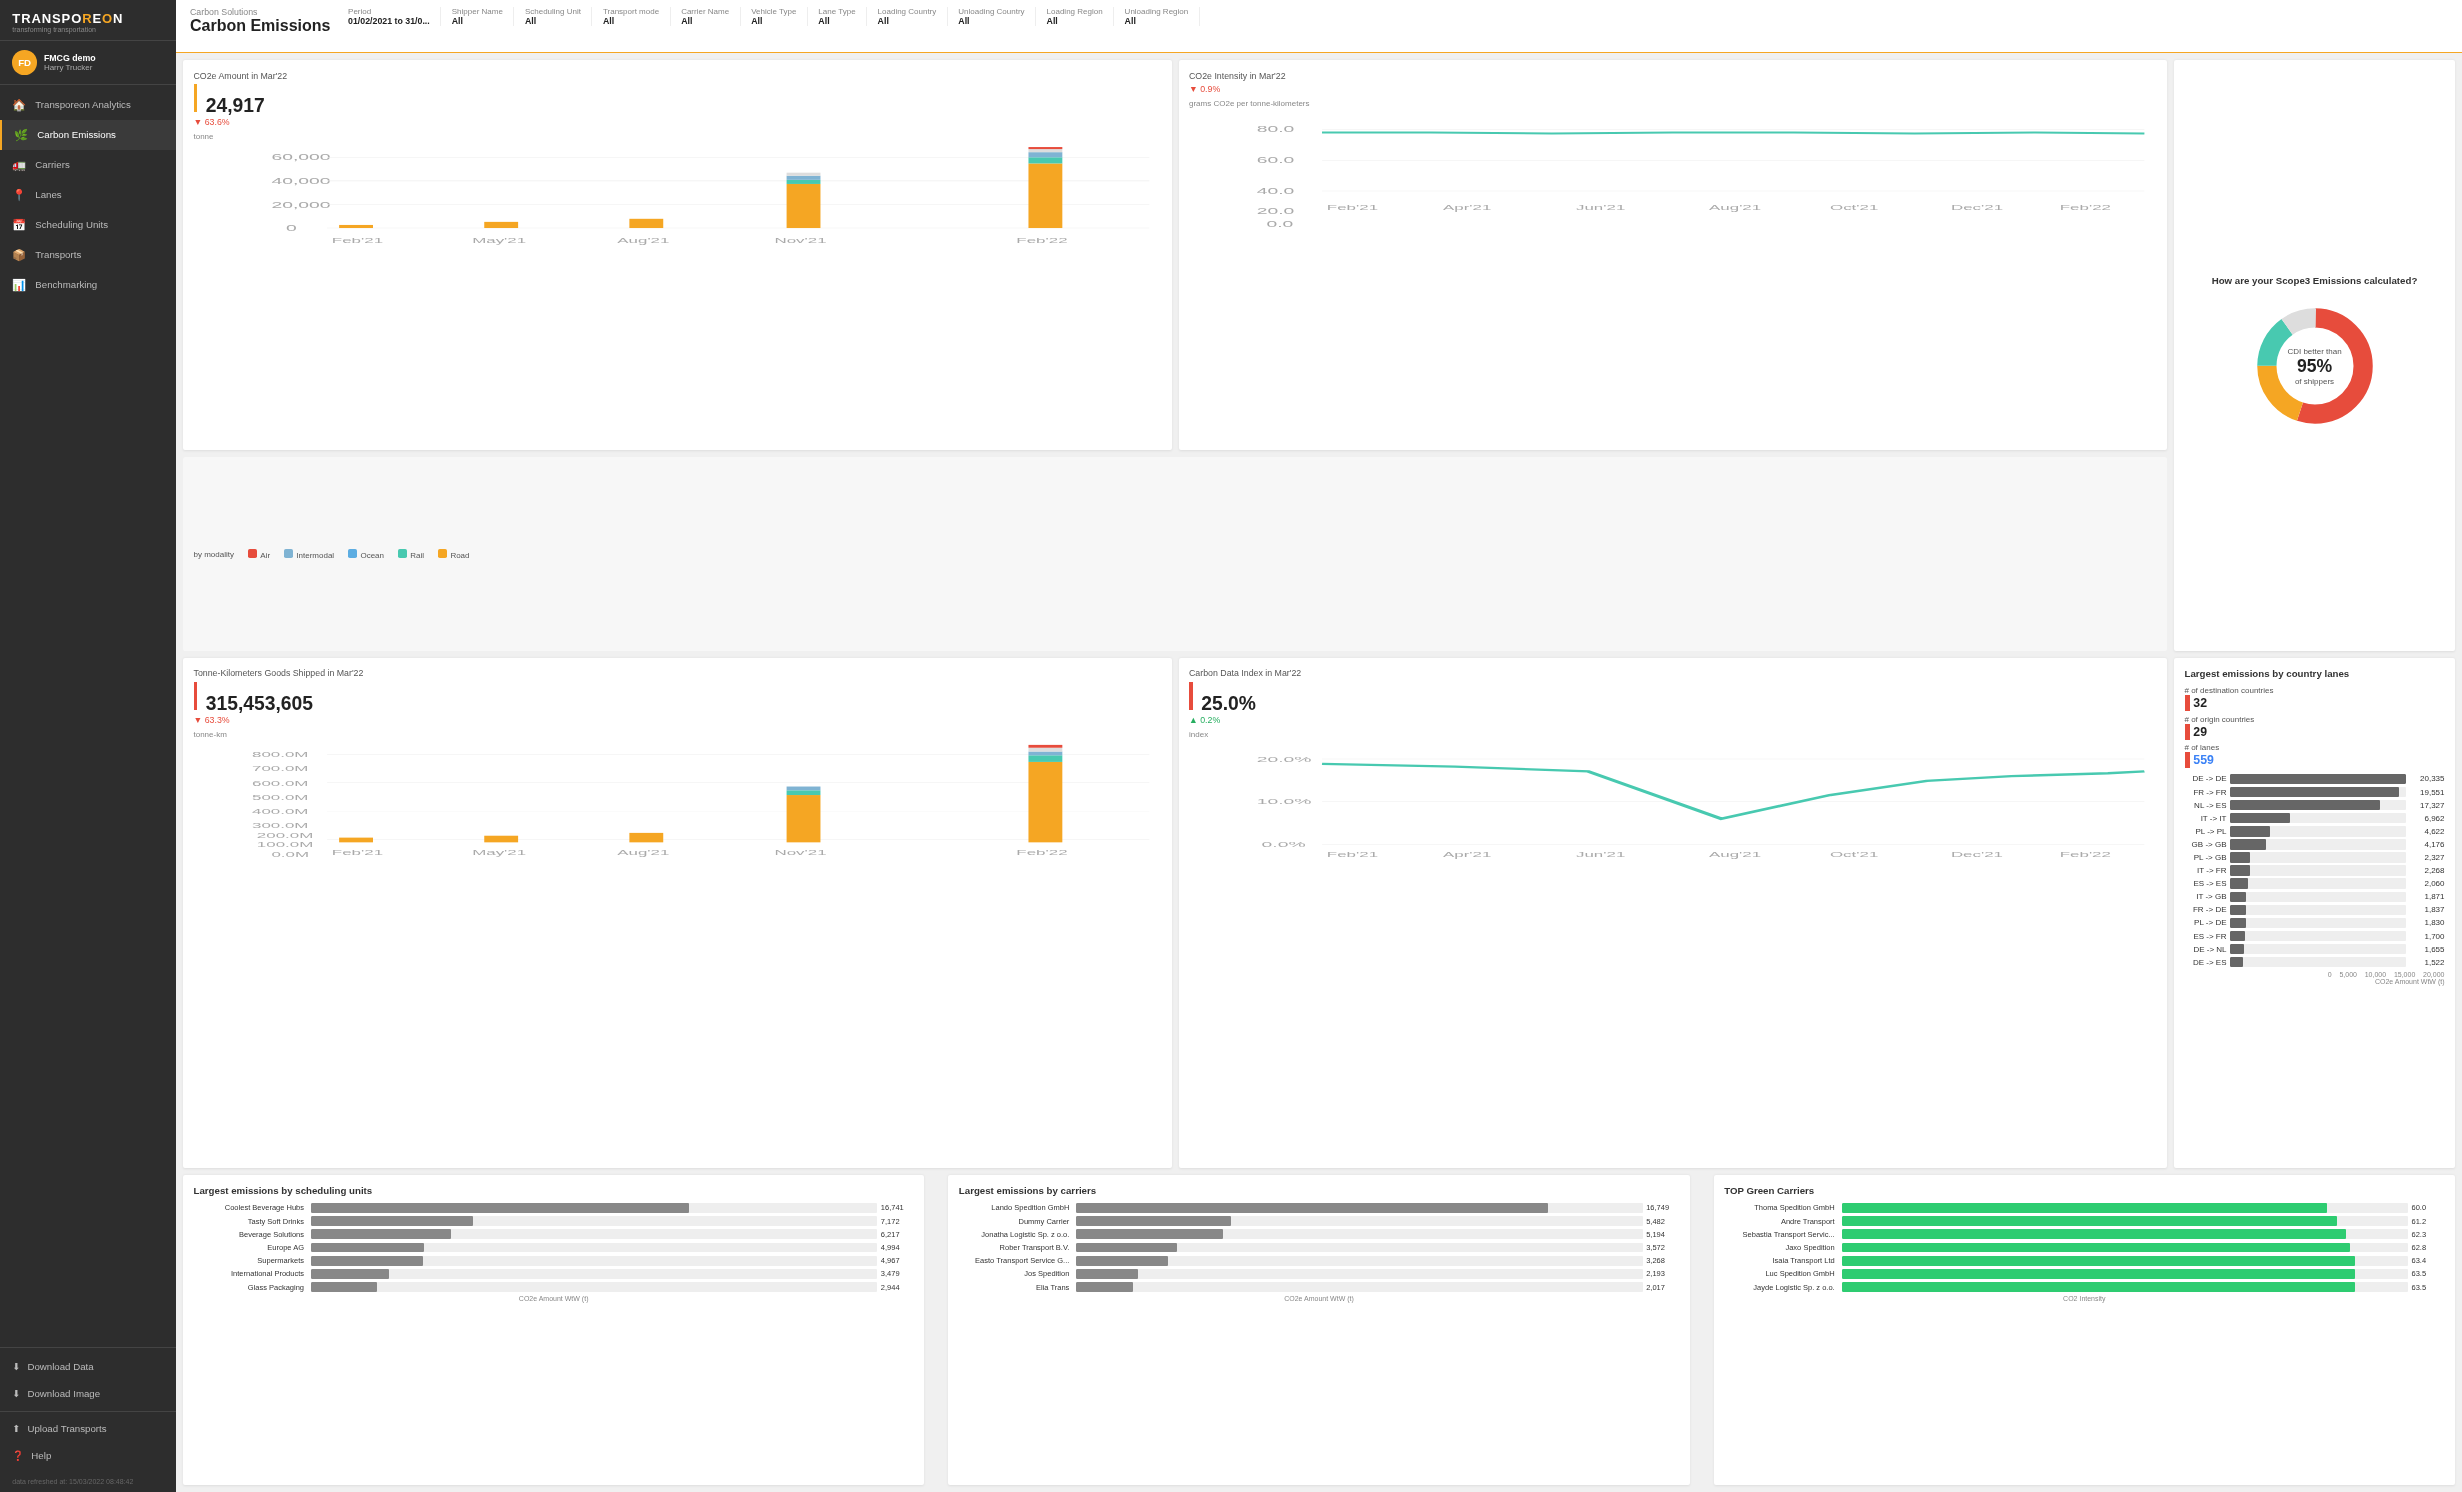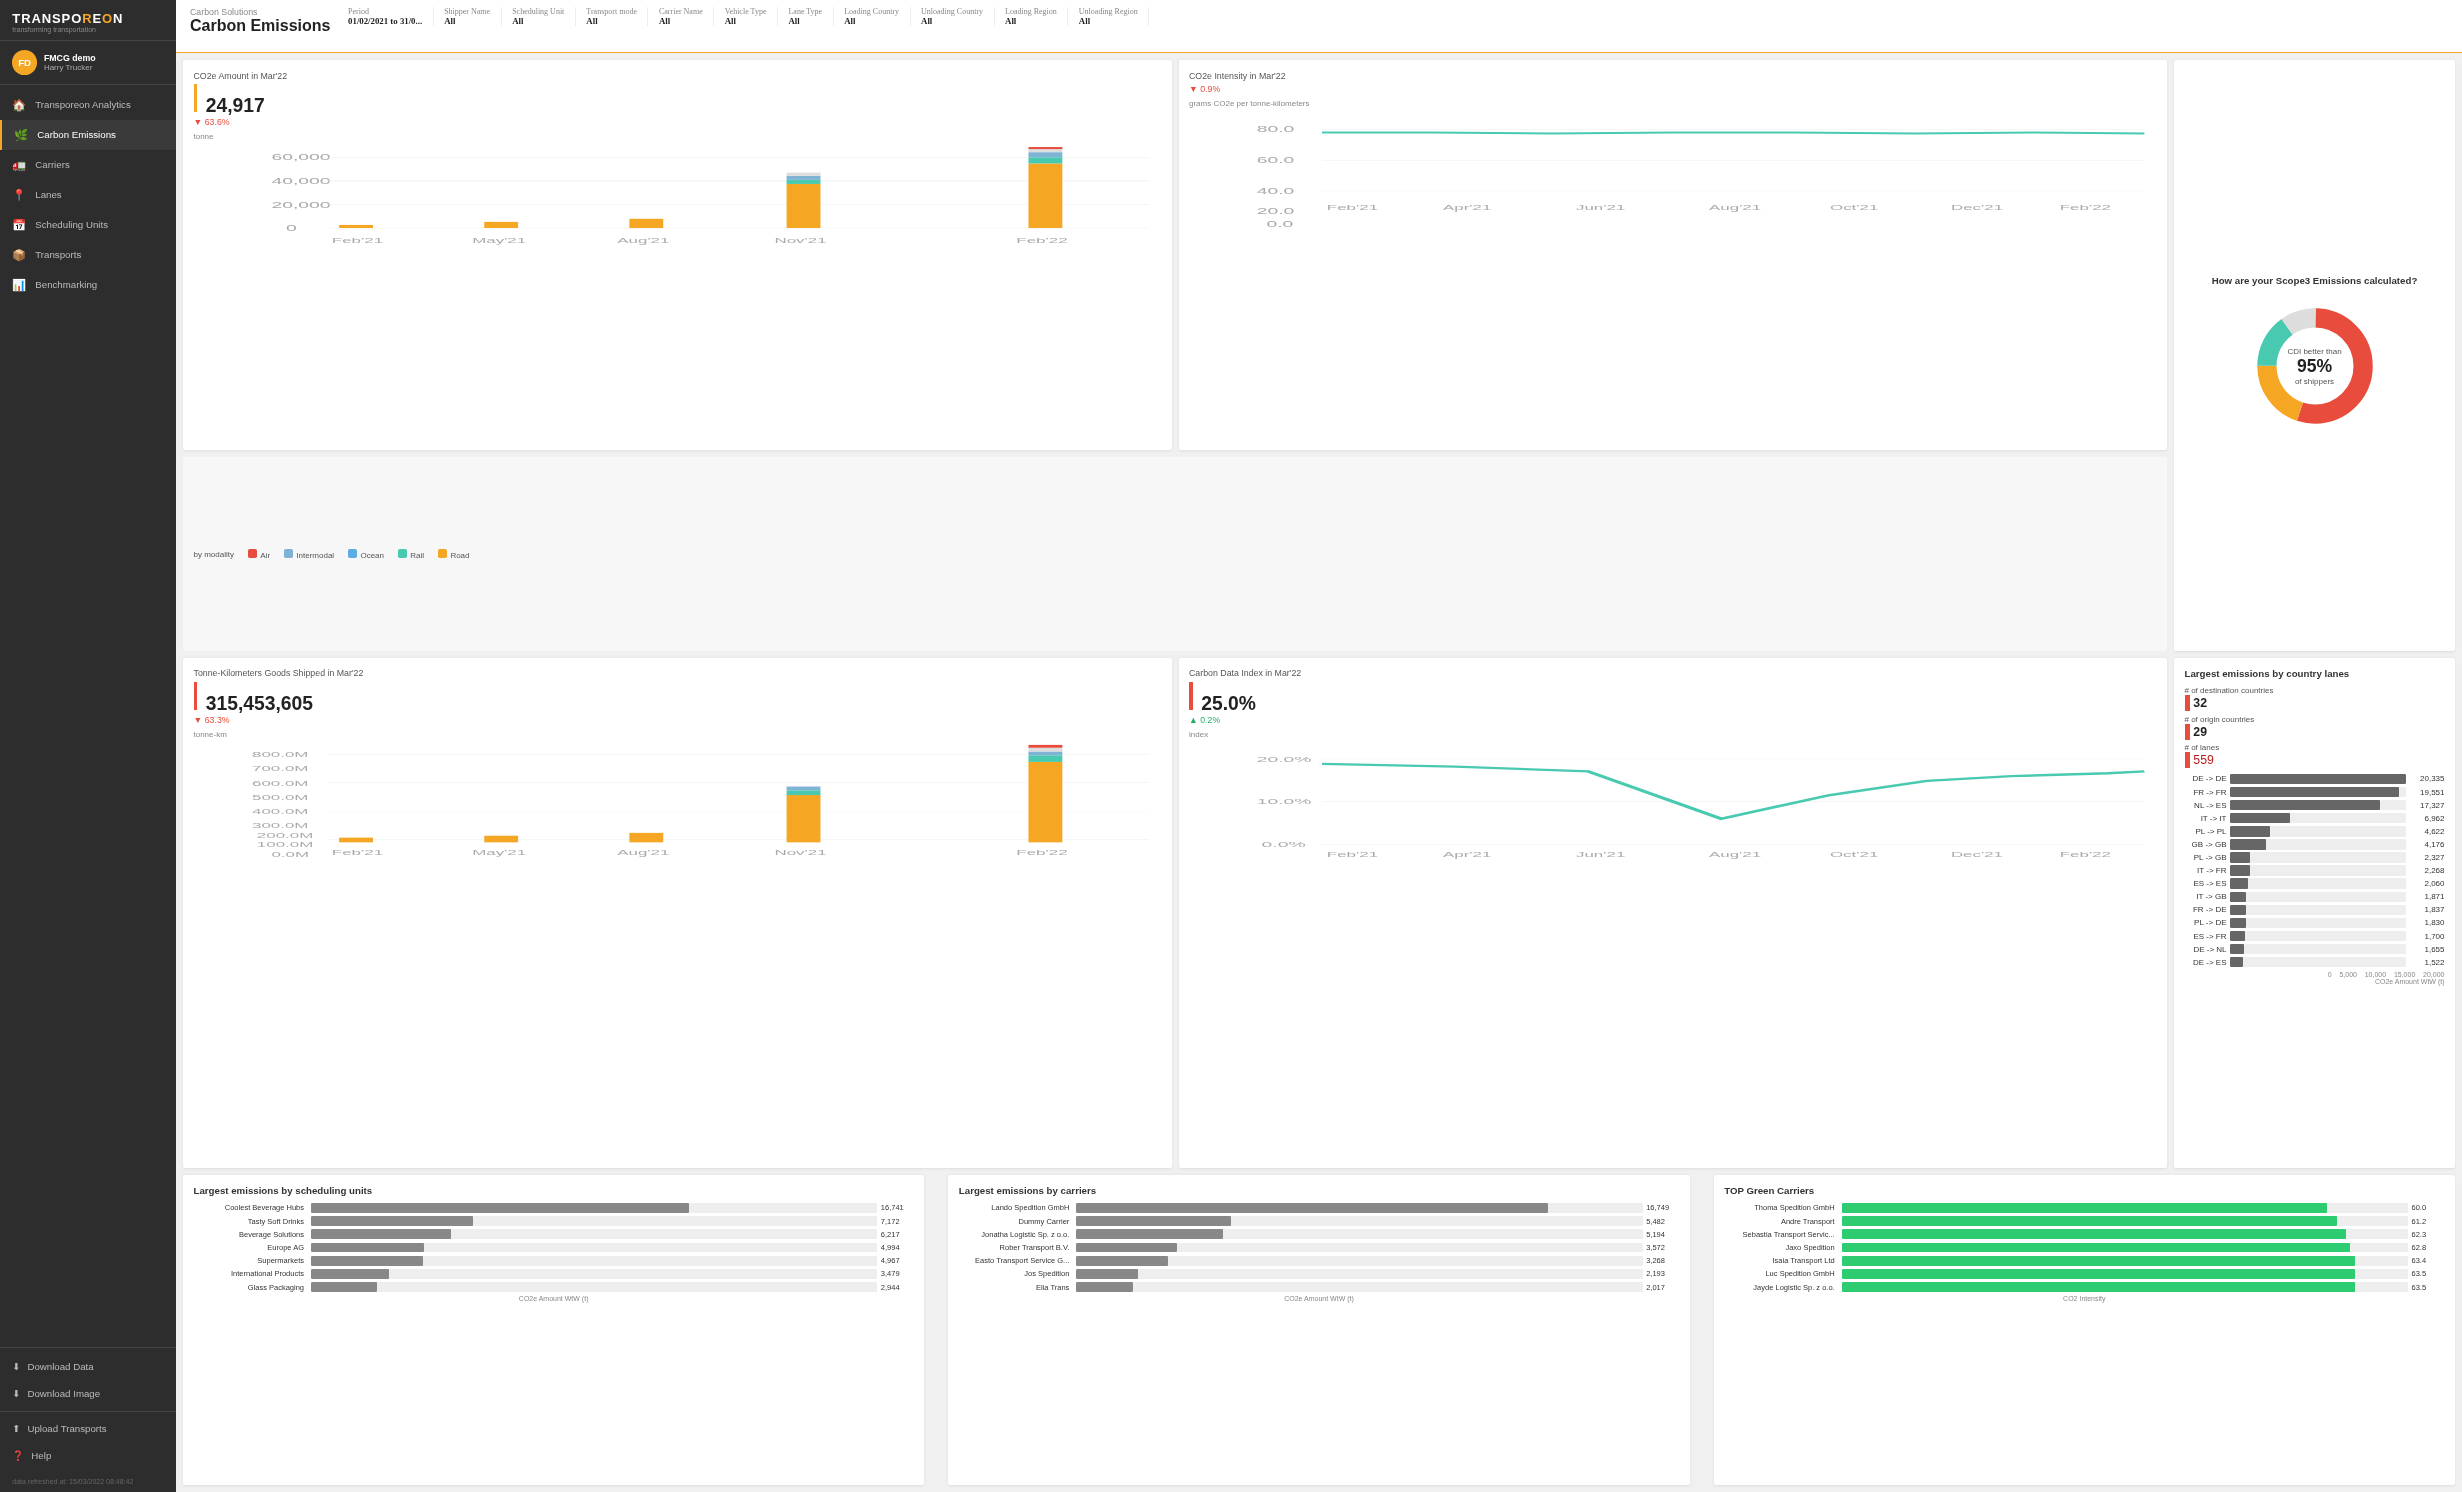--- a/index.html
+++ b/index.html
@@ -97,21 +97,20 @@
     }
     .topbar-title-area { min-width: 140px; }
     .topbar-breadcrumb { font-size: 8.8px; color: #888; }
     .topbar-title { font-size: 16px; font-weight: bold; color: #222; }
     .filters {
       display: flex;
       gap: 10.5px;
       flex-wrap: wrap;
       align-items: flex-end;
       flex: 1;
-      font-family: Liberation Serif, serif;
     }
     .filter-item {
       display: flex; flex-direction: column;
       border-right: 0.9px solid #eee;
       padding-right: 10.5px;
       cursor: pointer;
     }
     .filter-label { font-size: 8px; color: #888; }
     .filter-value { font-size: 8.8px; color: #222; font-weight: bold; }
 
@@ -524,21 +523,21 @@
           <div style="font-size:12.3px;font-weight:bold;color:#222;">32</div>
         </div>
         <div style="font-size:8px;color:#555;"># of origin countries</div>
         <div style="display:flex;align-items:center;gap:3.5px;margin-bottom:3.5px;">
           <div style="width:5.3px;height:16px;background:#e74c3c;"></div>
           <div style="font-size:12.3px;font-weight:bold;color:#222;">29</div>
         </div>
         <div style="font-size:8px;color:#555;"># of lanes</div>
         <div style="display:flex;align-items:center;gap:3.5px;margin-bottom:5.3px;">
           <div style="width:5.3px;height:16px;background:#e74c3c;"></div>
-          <div style="font-size:12.3px;font-weight:normal;color:#b91c1c;">559</div>
+          <div style="font-size:12.3px;font-weight:bold;color:#3b82f6;">559</div>
         </div>
       </div>
       <div id="lanes-list">
           <div class="lane-row">
     <div class="lane-name">DE -&gt; DE</div>
     <div class="lane-bar-wrap">
       <div class="lane-bar" style="width:100%;"></div>
     </div>
     <div class="lane-val">20,335</div>
   </div>

